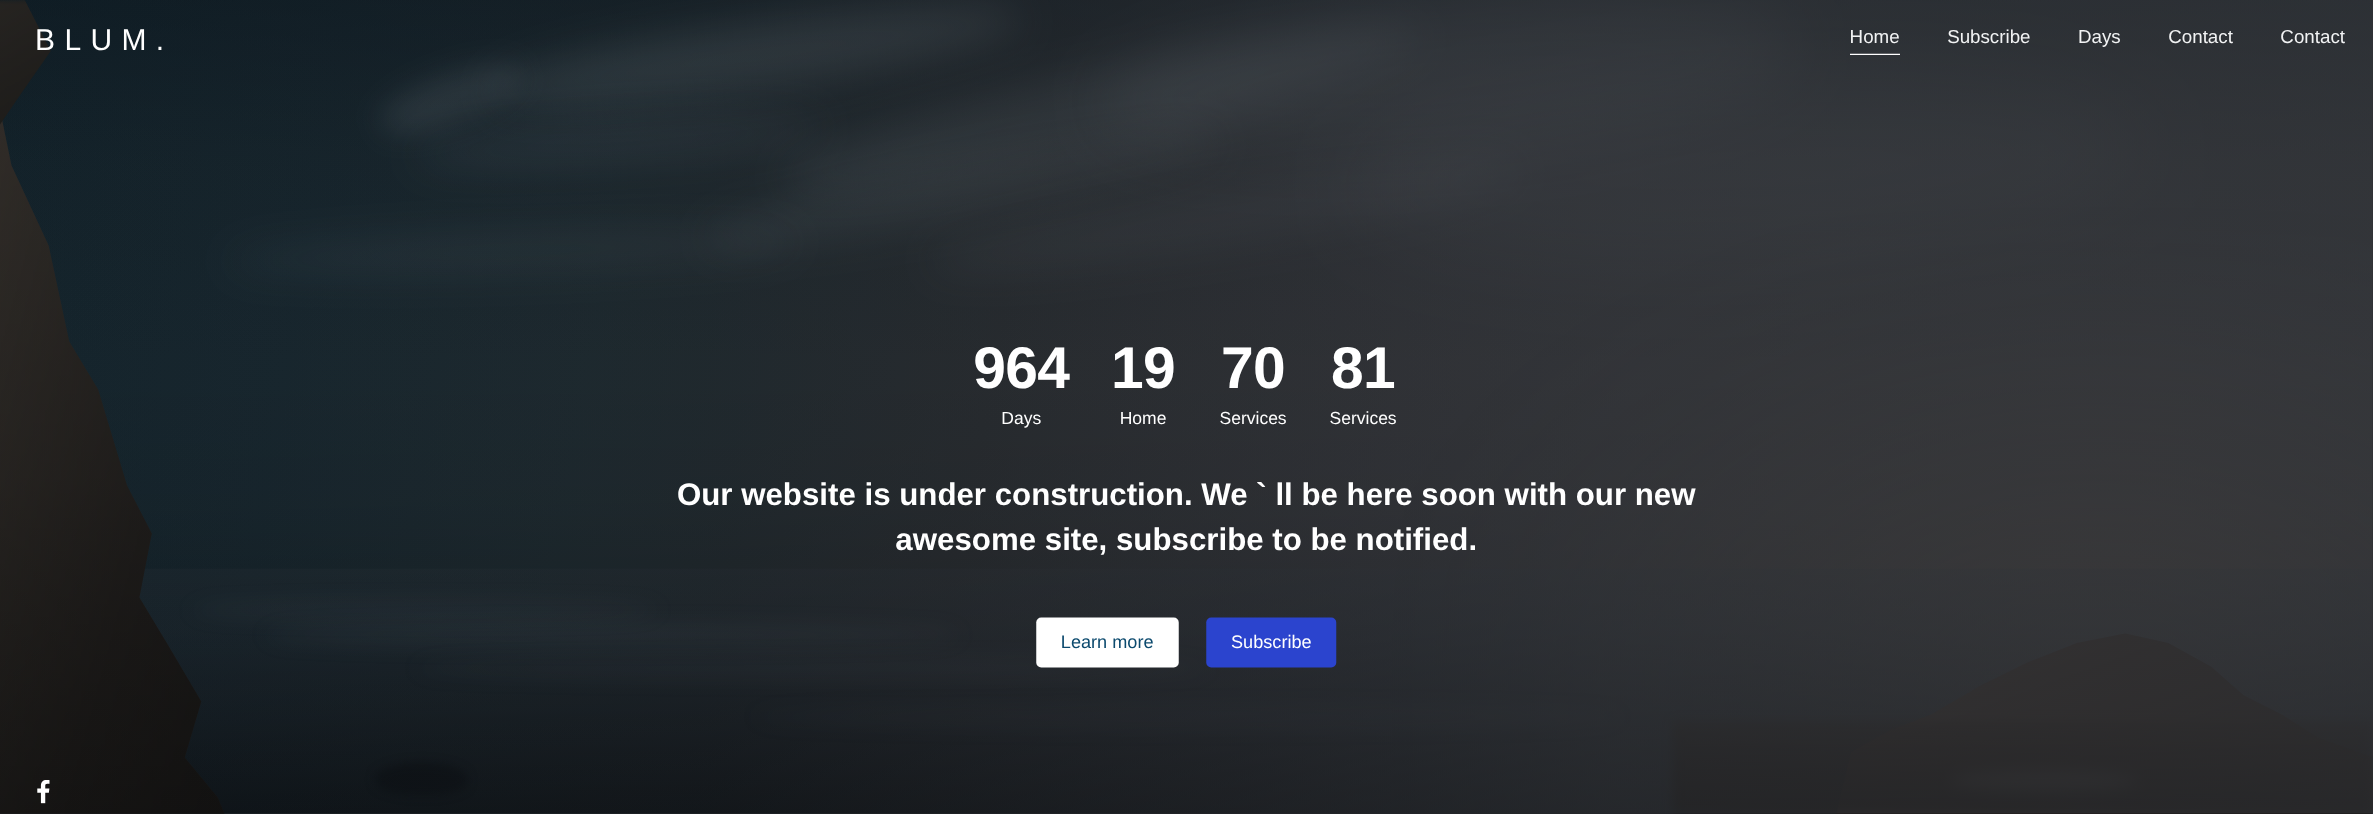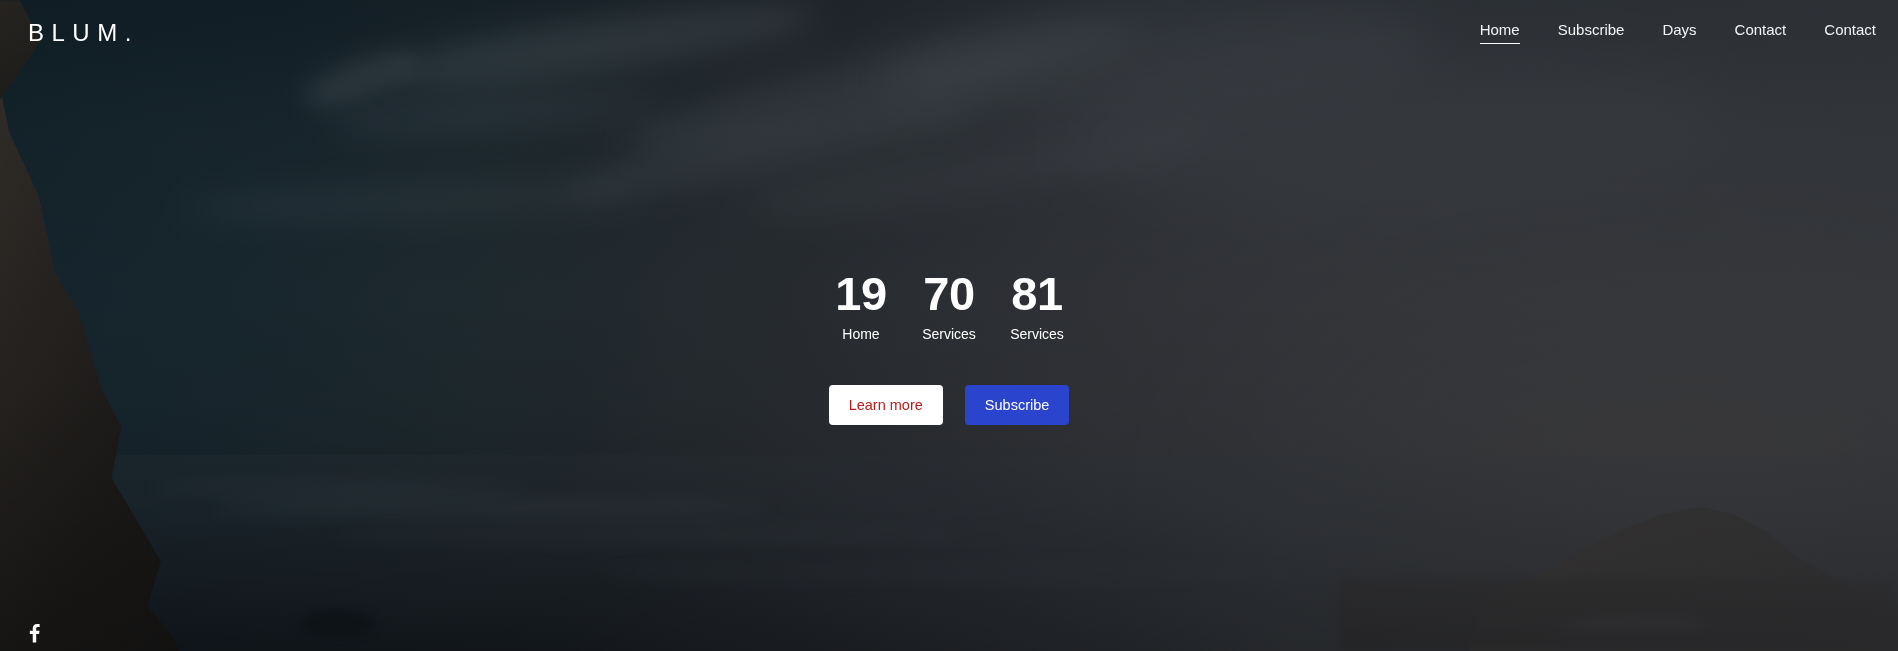--- a/index.html
+++ b/index.html
@@ -242,21 +242,21 @@
   .btn {
     border:none;
     border-radius:4px;
     font-family:"Liberation Sans", sans-serif;
     font-size:14.5px;
     line-height:1;
     cursor:pointer;
     padding:13px 20px;
     white-space:nowrap;
   }
-  .btn-light { background:#ffffff; color:#b91c1c;text-align:right; }
+  .btn-light { background:#ffffff; color:#0c4a6e;text-align:right; }
   .btn-primary { background:#2b44ce; color:#ffffff; }
 
   
   .social {
     position:absolute; left:24px; bottom:8px; z-index:30;
     display:flex; flex-direction:column; gap:12px;
   }
   .social-link {
     width:20px; height:20px;
     display:flex; align-items:center; justify-content:center;
@@ -308,34 +308,39 @@
       <a class="nav-link" href="#">Subscribe</a>
       <a class="nav-link" href="#">Days</a>
       <a class="nav-link" href="#">Contact</a>
       <a class="nav-link" href="#">Contact</a>
     </nav>
   </div>
 
   <div class="content">
 
     <div class="countdown">
+      <div class="cd-unit">
+        <div class="cd-value">964</div>
+        <div class="cd-label">Days</div>
+      </div>
       <div class="cd-unit">
         <div class="cd-value">19</div>
         <div class="cd-label">Home</div>
       </div>
       <div class="cd-unit">
         <div class="cd-value">70</div>
         <div class="cd-label">Services</div>
       </div>
       <div class="cd-unit">
         <div class="cd-value">81</div>
         <div class="cd-label">Services</div>
       </div>
     </div>
 
+    <h1 class="headline">Our website is under construction. We ` ll be here soon with our new awesome site, subscribe to be notified.</h1>
 
     <div class="actions">
       <button class="btn btn-light">Learn more</button>
       <button class="btn btn-primary">Subscribe</button>
     </div>
 
   </div>
 
   <div class="social">
     <a class="social-link" href="#">

